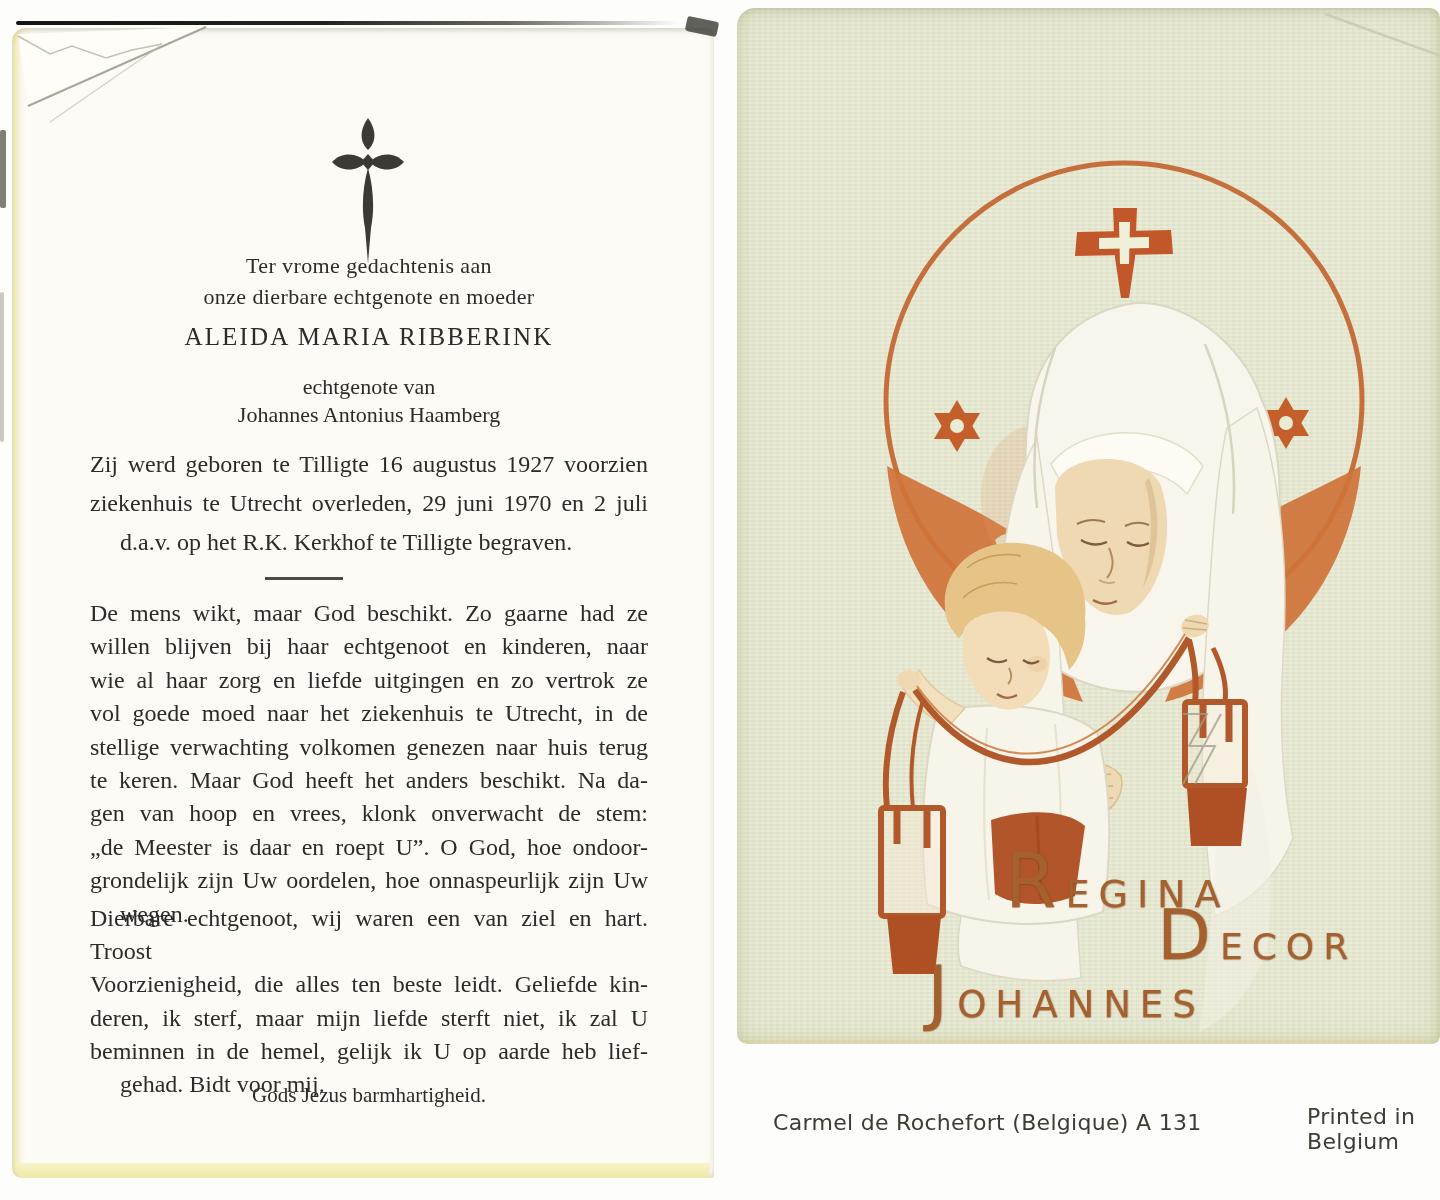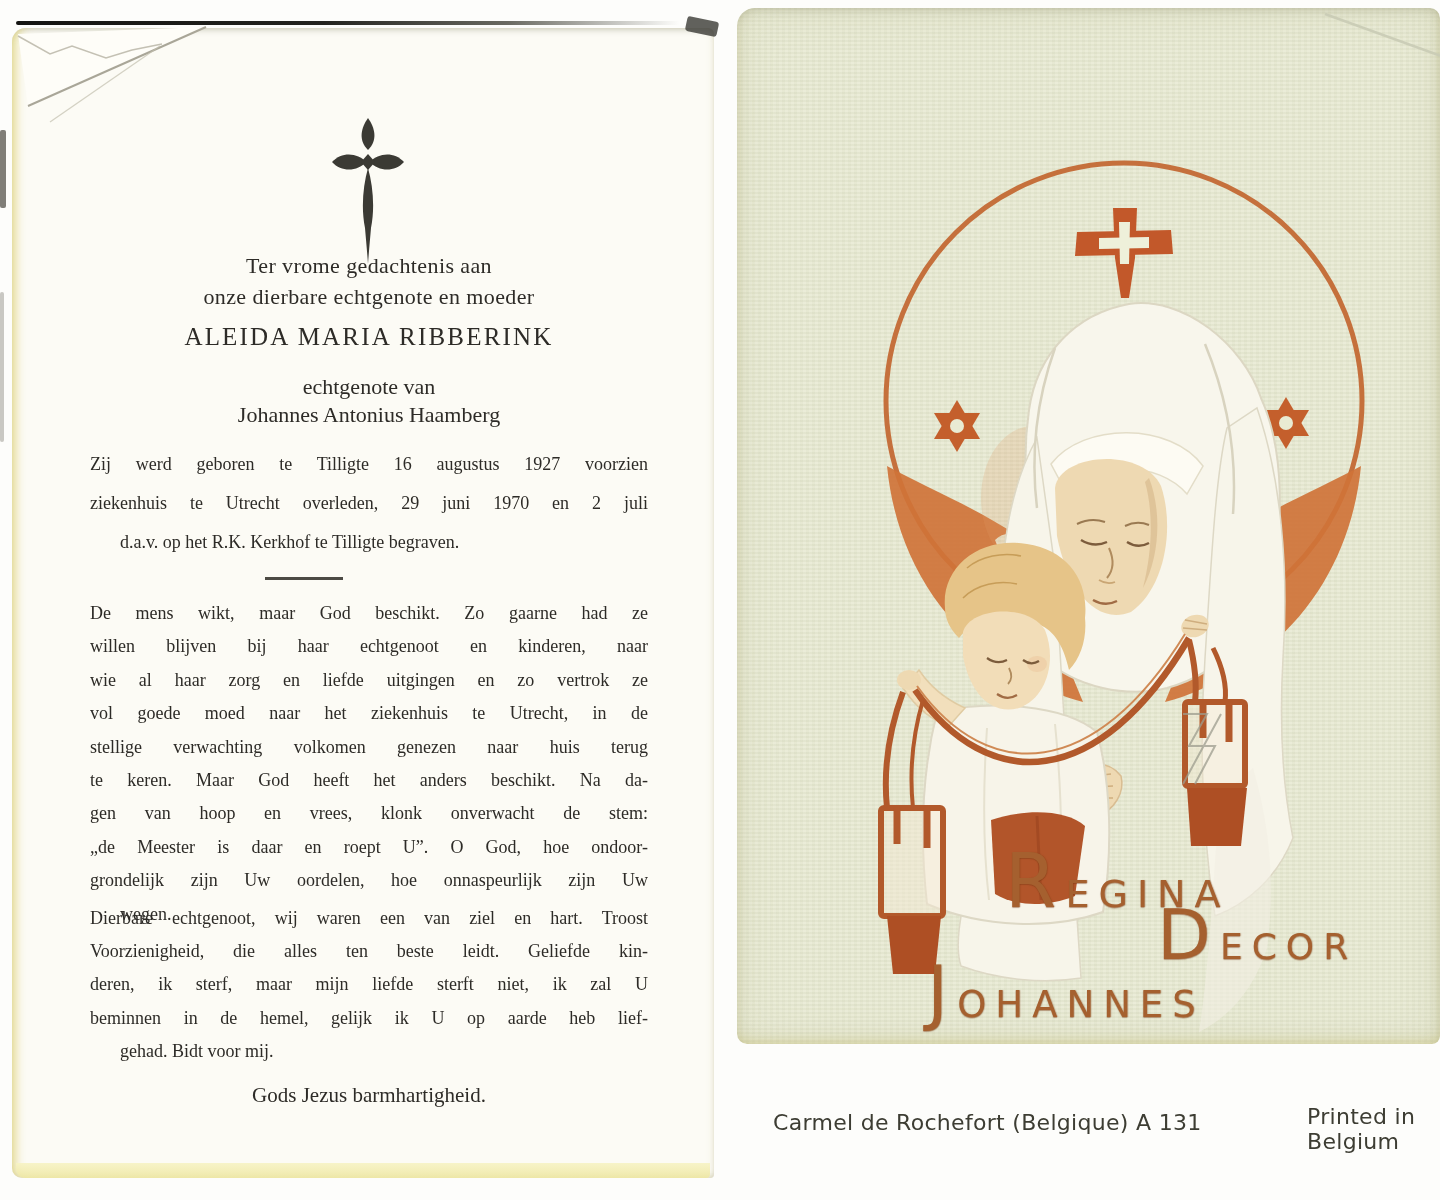--- a/index.html
+++ b/index.html
@@ -41,21 +41,21 @@
     background:#3a3a34; border-radius:3px; transform:rotate(12deg); opacity:.8;
   }
   .dogear { position:absolute; left:-2px; top:-6px; }
   .speck { position:absolute; left:354px; top:103px; width:5px; height:6px; background:#5f5d55; border-radius:50%; opacity:.85; }
 
   .cross-orn { position:absolute; left:316px; top:88px; }
 
   .intro  { position:absolute; left:78px; top:222px; width:558px; text-align:center; font-size:22px; line-height:31px; letter-spacing:.4px; }
   .name   { position:absolute; left:78px; top:295px; width:558px; text-align:center; font-size:25px; letter-spacing:2.2px; }
   .spouse { position:absolute; left:78px; top:345px; width:558px; text-align:center; font-size:22px; line-height:27.5px; }
-  .para   { position:absolute; left:78px; width:558px; font-size:18px; }
+  .para   { position:absolute; left:78px; width:558px; font-size:24px; }
   .p1 { top:417px; line-height:39px; }
   .p2 { top:569px; line-height:33.4px; }
   .p3 { top:874px; line-height:33.2px; }
   .jline { text-align:justify; text-align-last:justify; }
   .para .jline:last-child { text-align-last:left;margin-left:30px; }
   .cline { text-align:center; }
   .divider { position:absolute; left:253px; top:549px; width:78px; height:2.5px; background:#4c4a44; }
   .closing { position:absolute; left:78px; top:1055px; width:558px; text-align:center; font-size:21px; }
 
   

